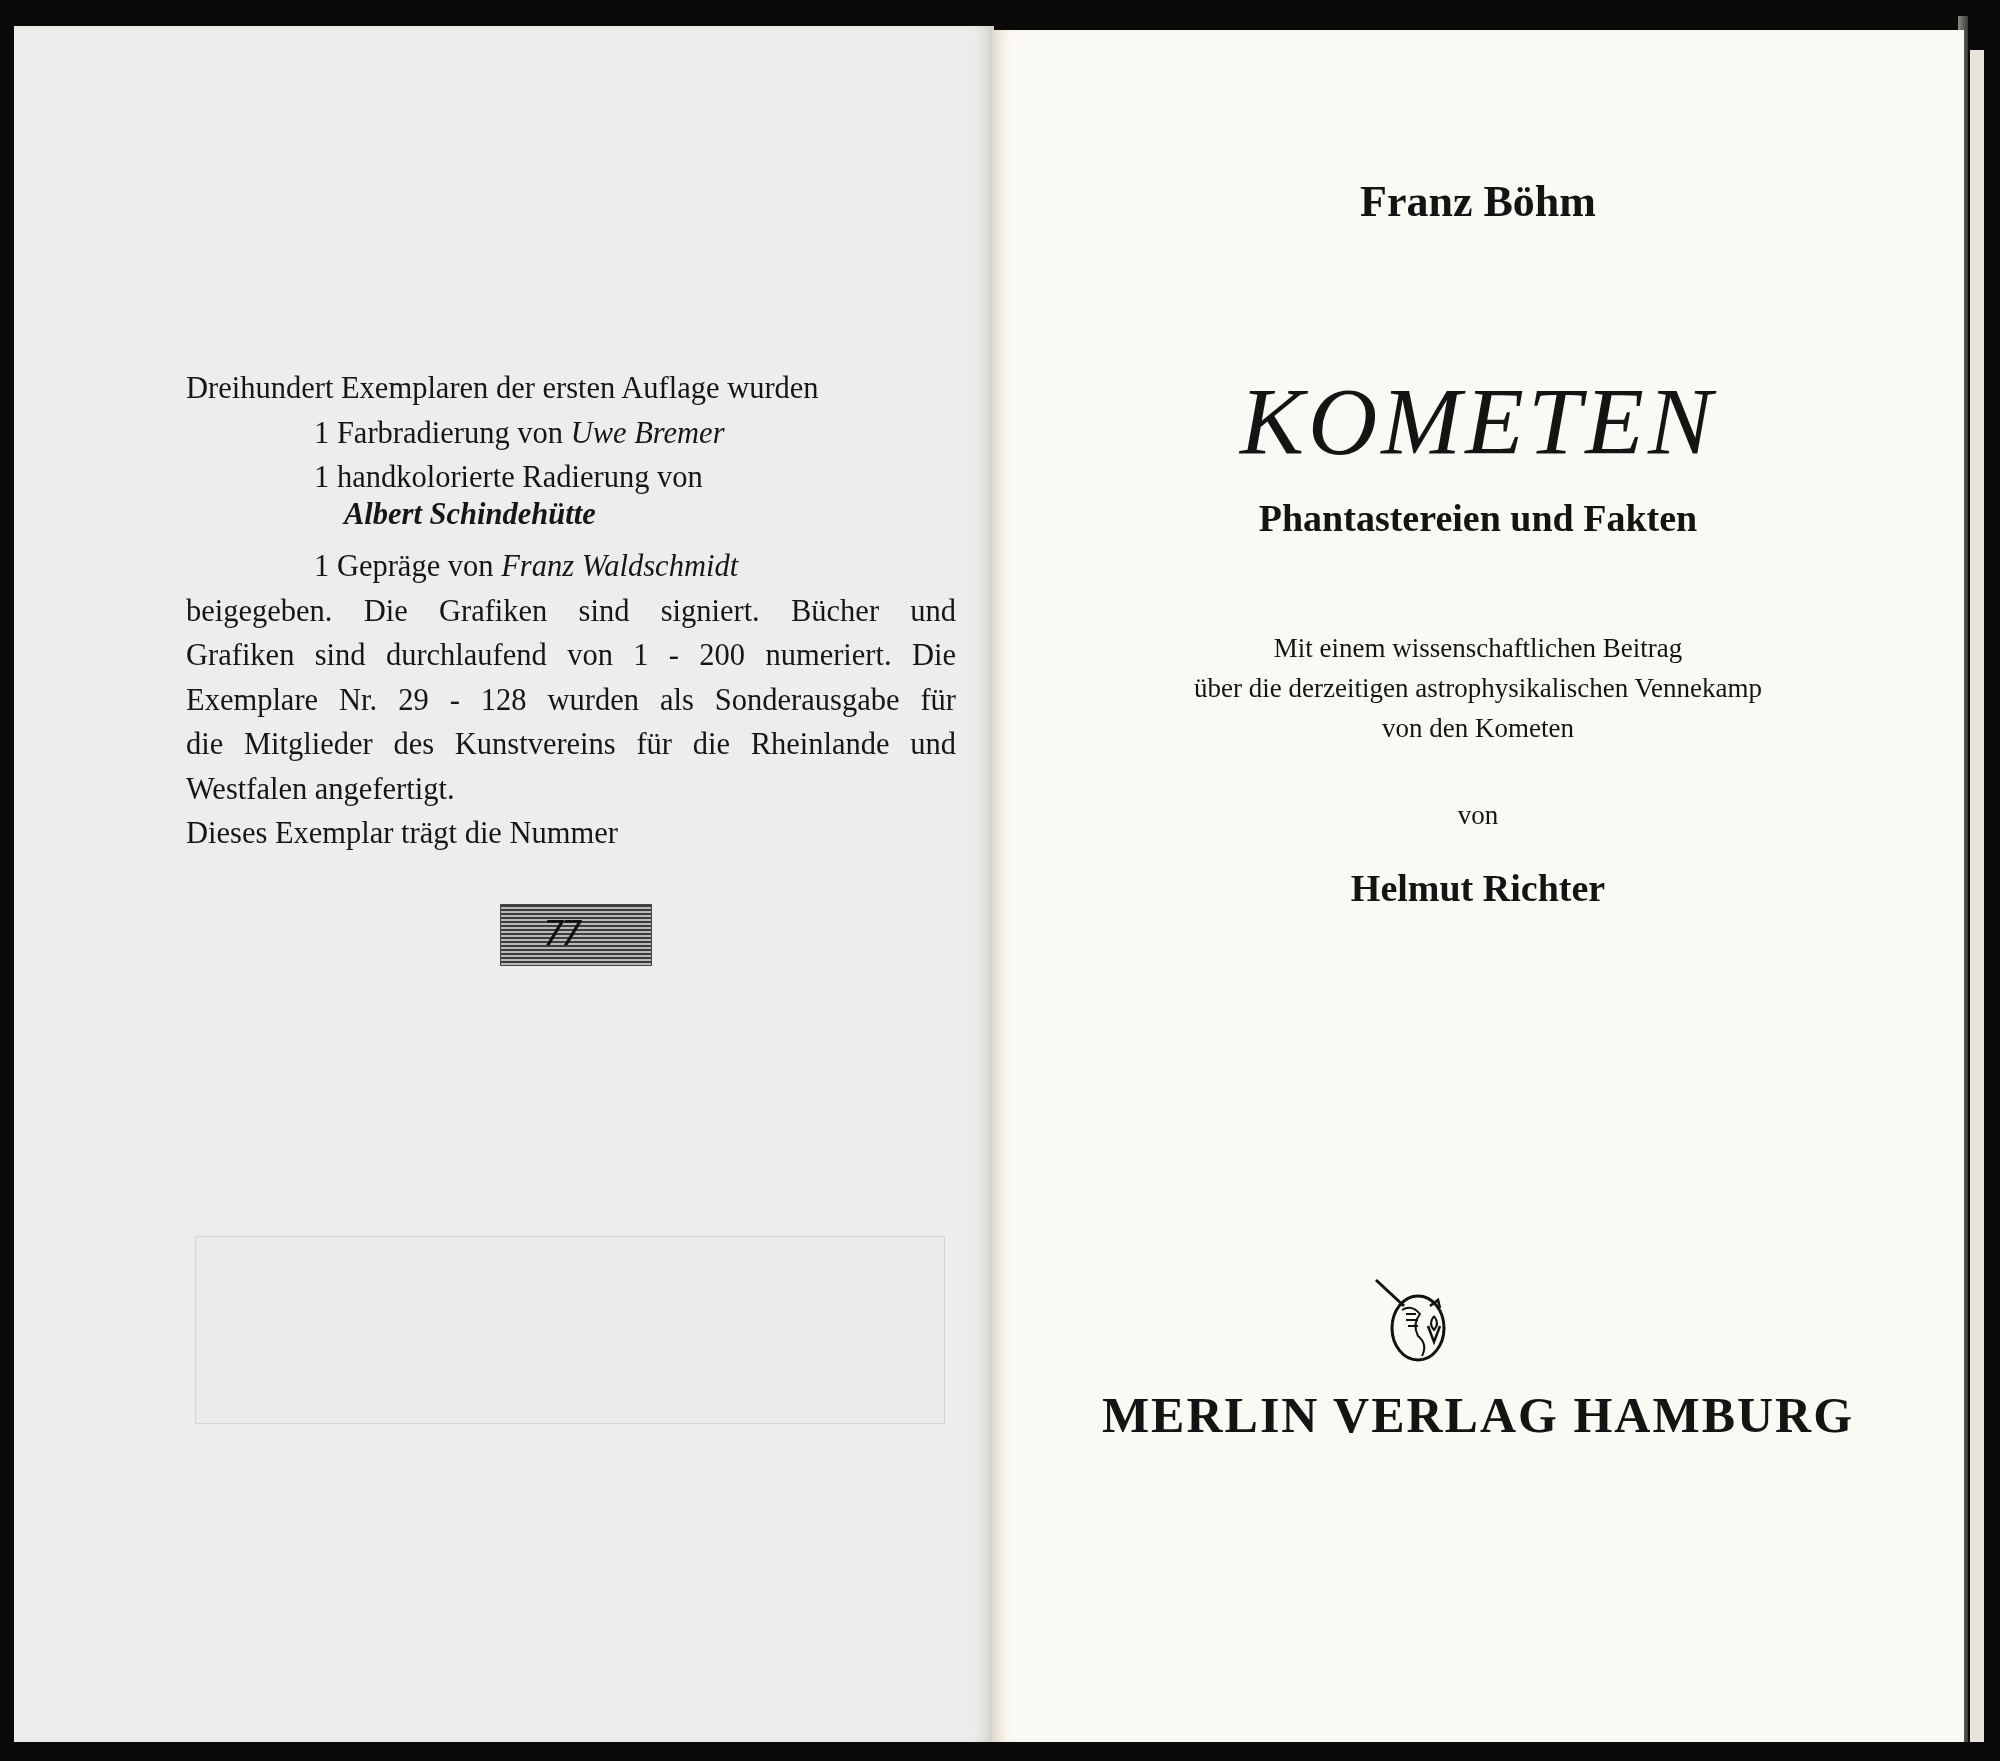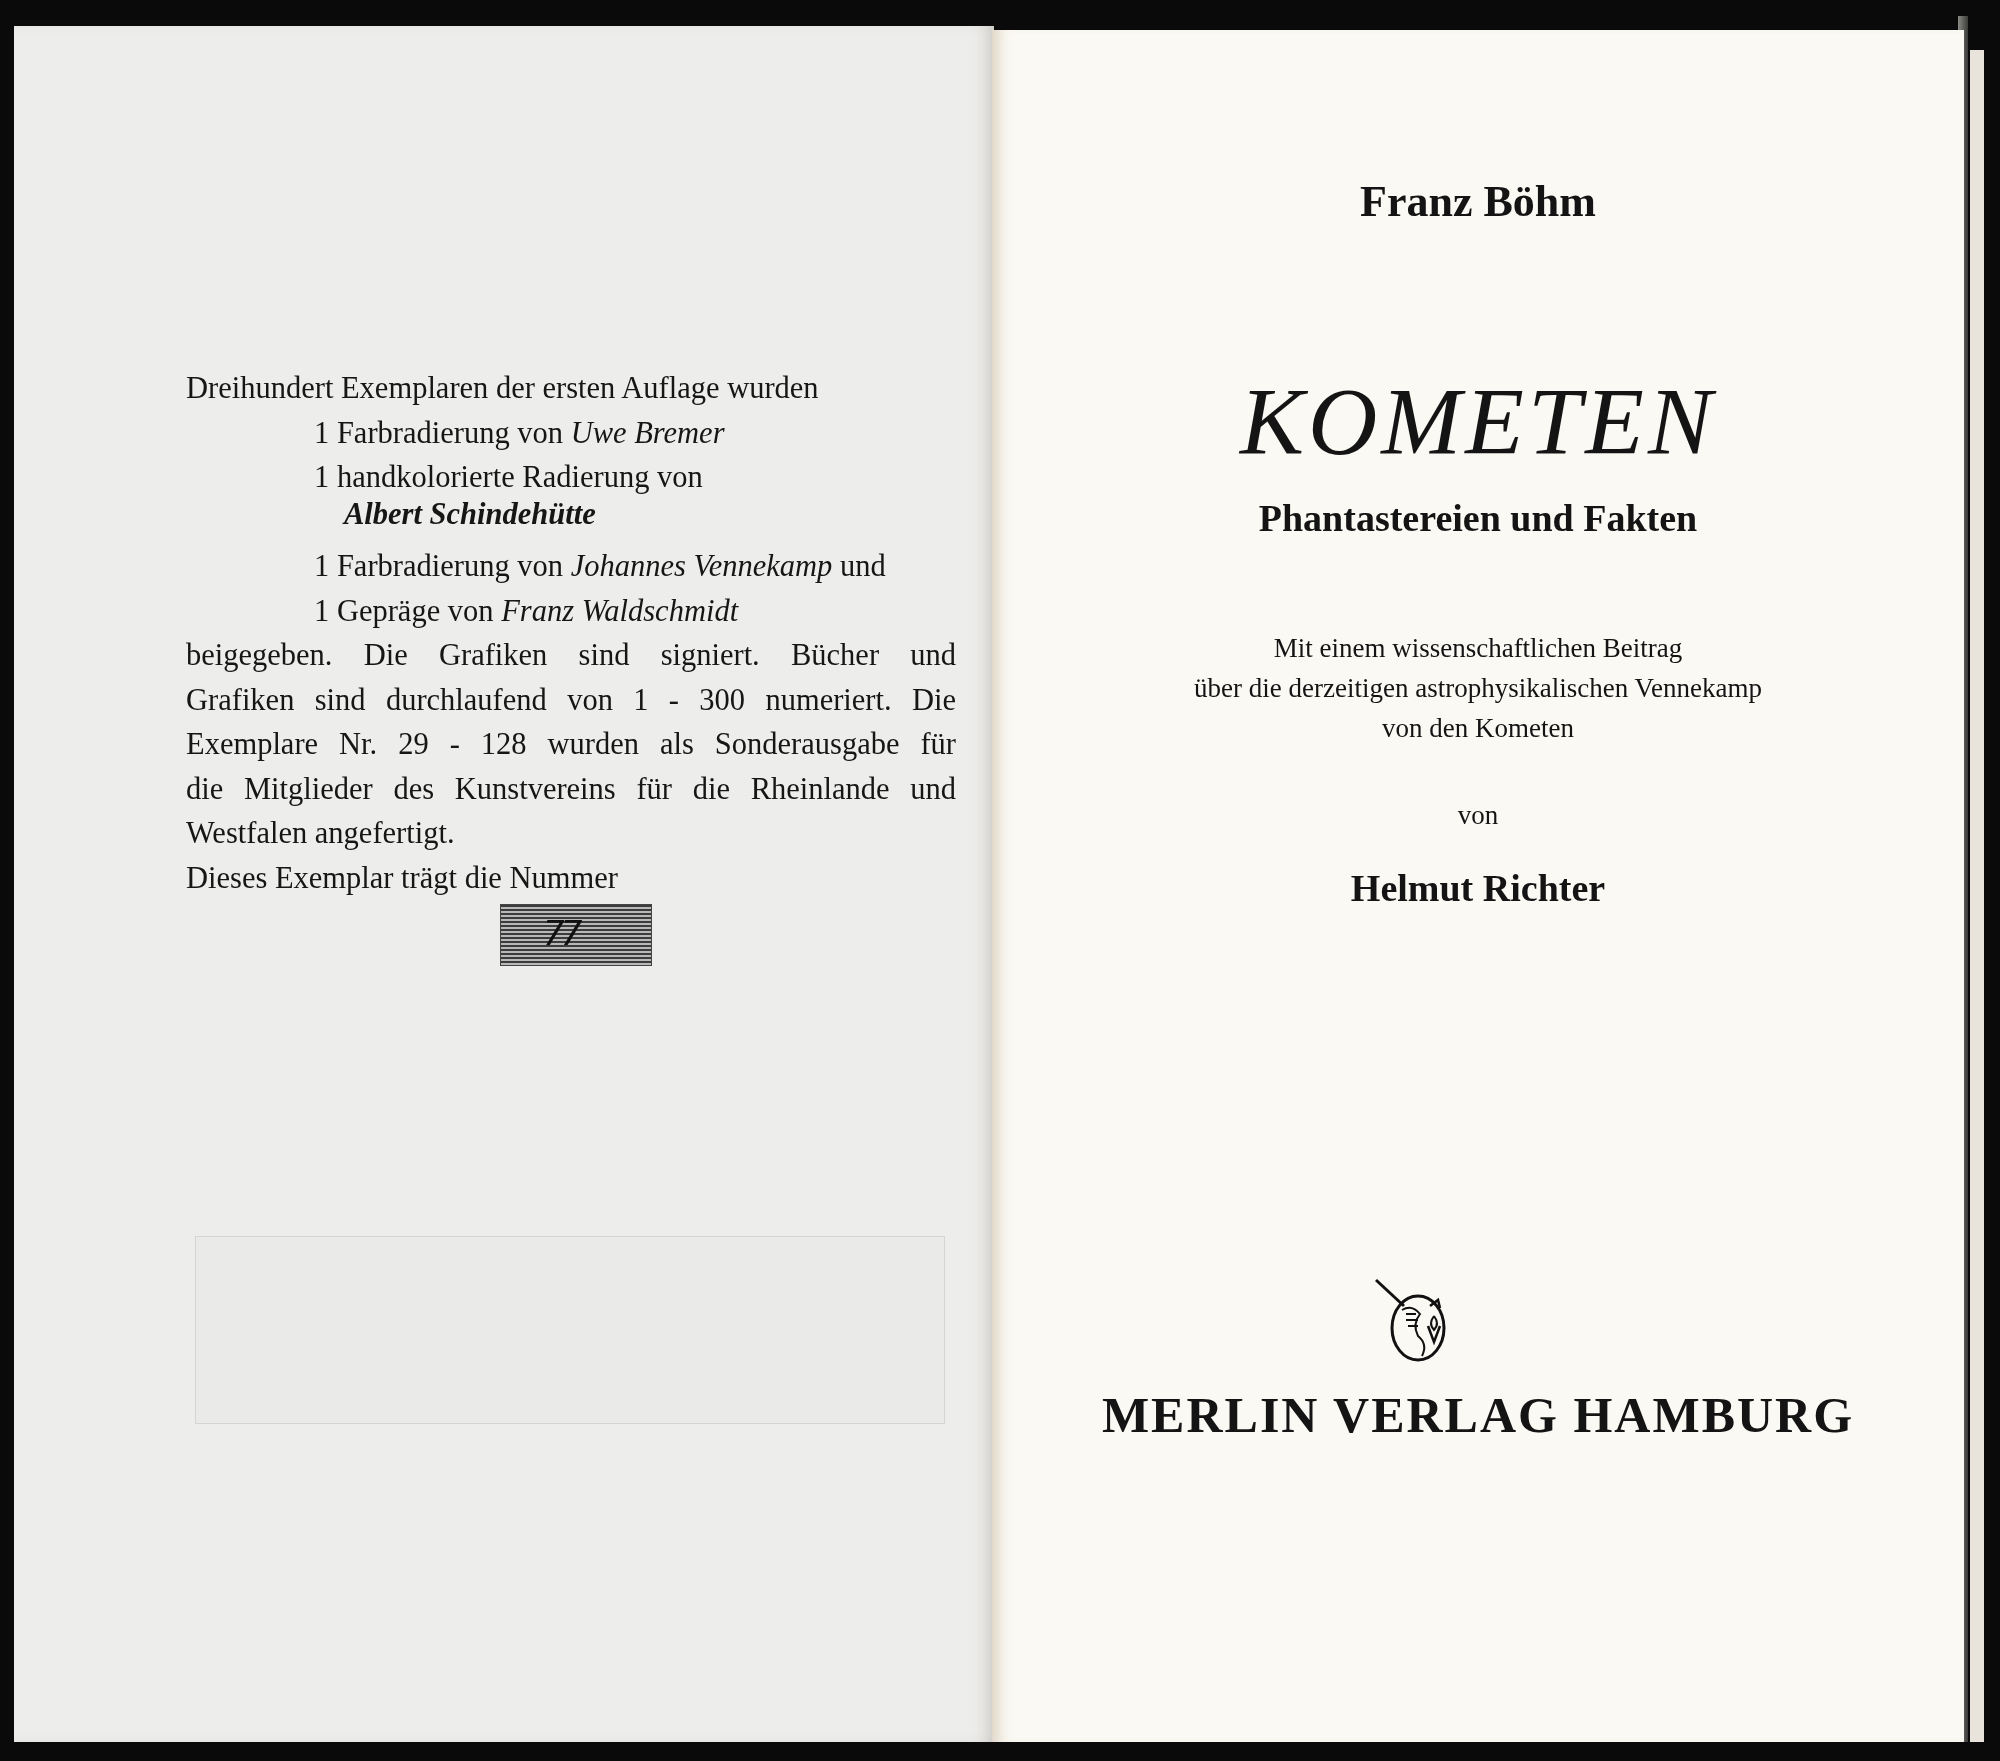--- a/index.html
+++ b/index.html
@@ -98,24 +98,23 @@
 <div class="page-right-under"></div>
 <div class="page-edge-shadow"></div>
 <div class="page page-right"></div>
 
 <div class="bleed-box"></div>
 <div class="colophon">
   <span class="line">Dreihundert Exemplaren der ersten Auflage wurden</span>
   <span class="line ind1"><span>1 Farbradierung von </span><i>Uwe Bremer</i></span>
   <span class="line ind1">1 handkolorierte Radierung von</span>
   <span class="line ind2" style="margin-top:-8px;margin-bottom:8px;"><i>Albert Schindehütte</i></span>
-  <span class="line ind1"><span>1 Farbradierung von </span><i>Johannes Vennekamp</i><span> und</span></span>
   <span class="line ind1"><span>1 Gepräge von </span><i>Franz Waldschmidt</i></span>
   <span class="line justify">beigegeben. Die Grafiken sind signiert. Bücher und</span>
-  <span class="line justify">Grafiken sind durchlaufend von 1 - 300 numeriert. Die</span>
+  <span class="line justify">Grafiken sind durchlaufend von 1 - 200 numeriert. Die</span>
   <span class="line justify">Exemplare Nr. 29 - 128 wurden als Sonderausgabe für</span>
   <span class="line justify">die Mitglieder des Kunstvereins für die Rheinlande und</span>
   <span class="line">Westfalen angefertigt.</span>
   <span class="line">Dieses Exemplar trägt die Nummer</span>
 </div>
 <div class="number-box">
   <span>77</span>
 </div>
 
 <div class="center author">Franz Böhm</div>

